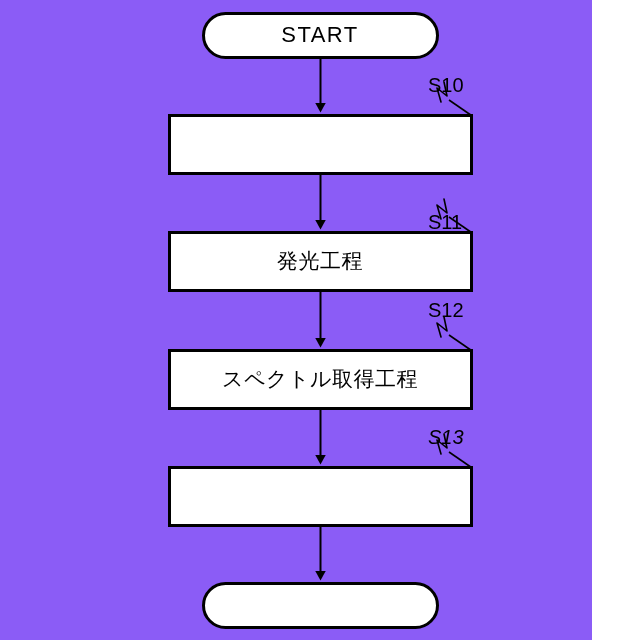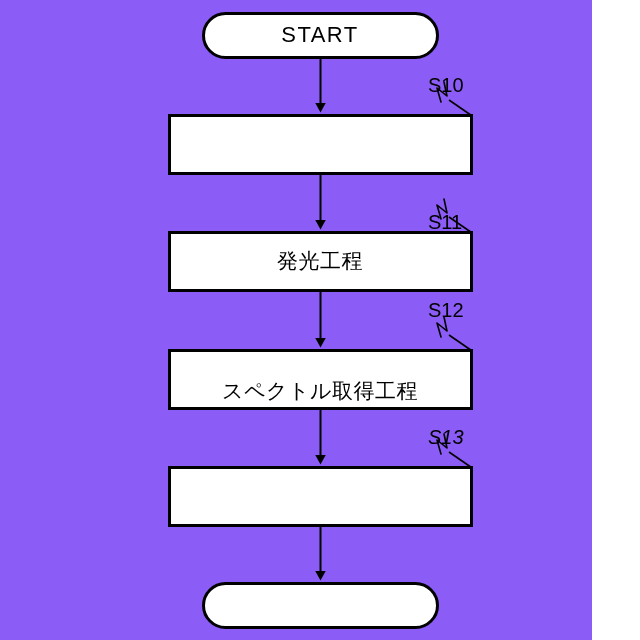--- a/index.html
+++ b/index.html
@@ -98,21 +98,21 @@
     <line x1="320.5" y1="525.5" x2="320.5" y2="572" stroke="#000000" stroke-width="2" marker-end="url(#arrowhead)"></line>
 
     <rect x="203.5" y="583.5" width="234" height="44" rx="22" ry="22" fill="#ffffff" stroke="#000000" stroke-width="3"></rect>
   </svg>
 
   <div class="node-label terminal-label" style="left:203px; top:13px; width:234px; height:44px;">START</div>
 
 
   <div class="node-label process-label" style="left:169px; top:232px; width:302px; height:58px;">発光工程</div>
 
-  <div class="node-label process-label" style="left:169px; top:350px; width:302px; height:58px;margin-top:12px;">スペクトル取得工程</div>
+  <div class="node-label process-label" style="left:169px; top:350px; width:302px; height:58px;">スペクトル取得工程</div>
 
 
 
   <div class="step-label" style="left:428px; top:74px;">S10</div>
 
   <div class="step-label" style="left:428px; top:191px;margin-top:20px;">S11</div>
 
   <div class="step-label" style="left:428px; top:299px;">S12</div>
 
   <div class="step-label" style="left:428px; top:426px;font-style:italic;">S13</div>

